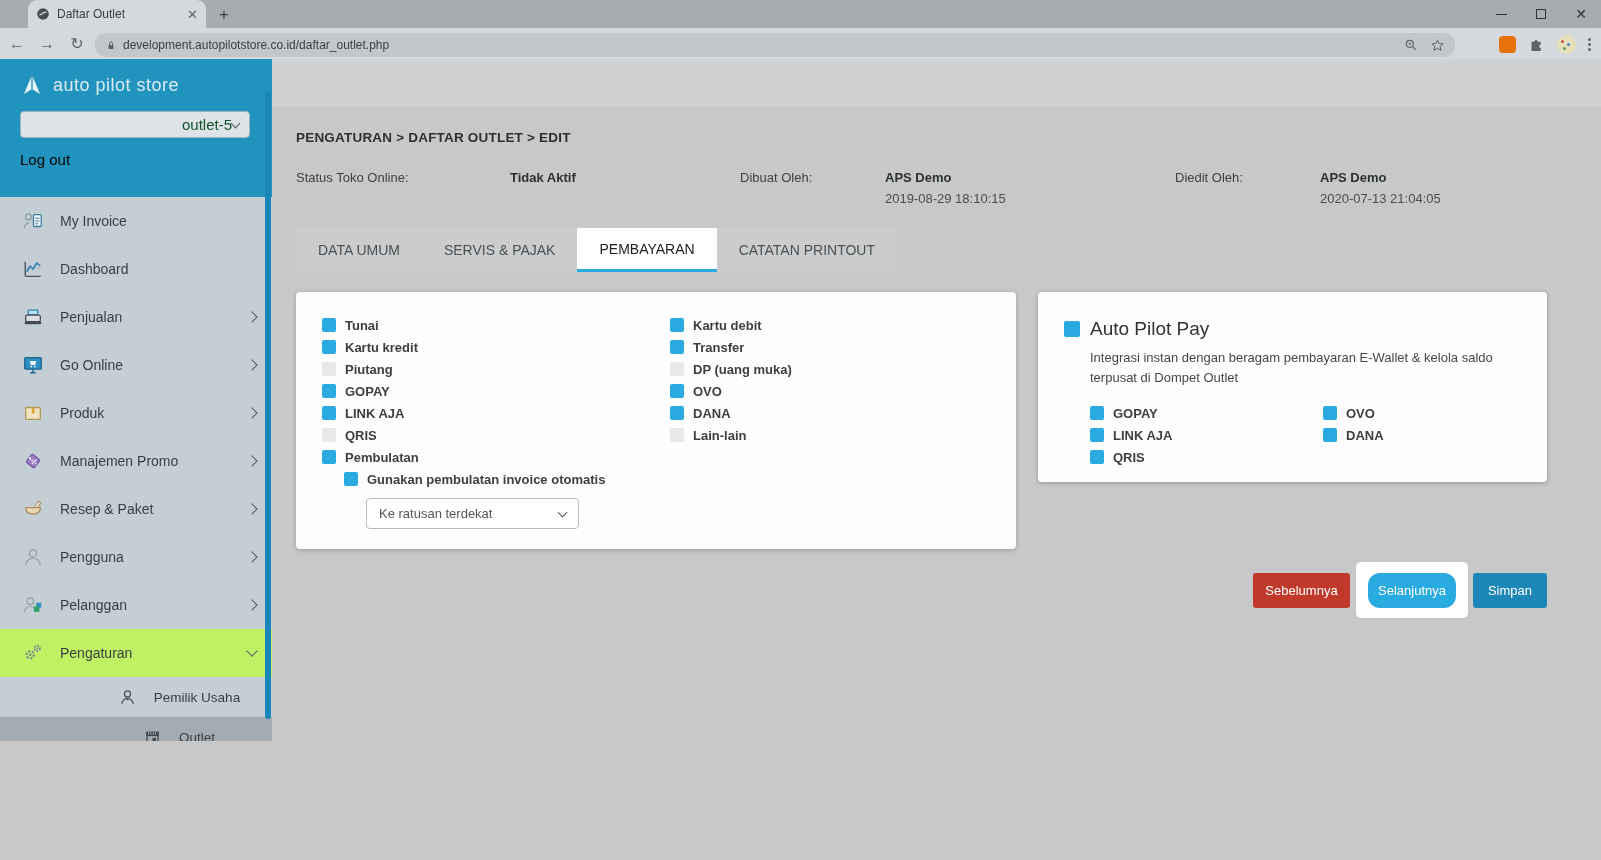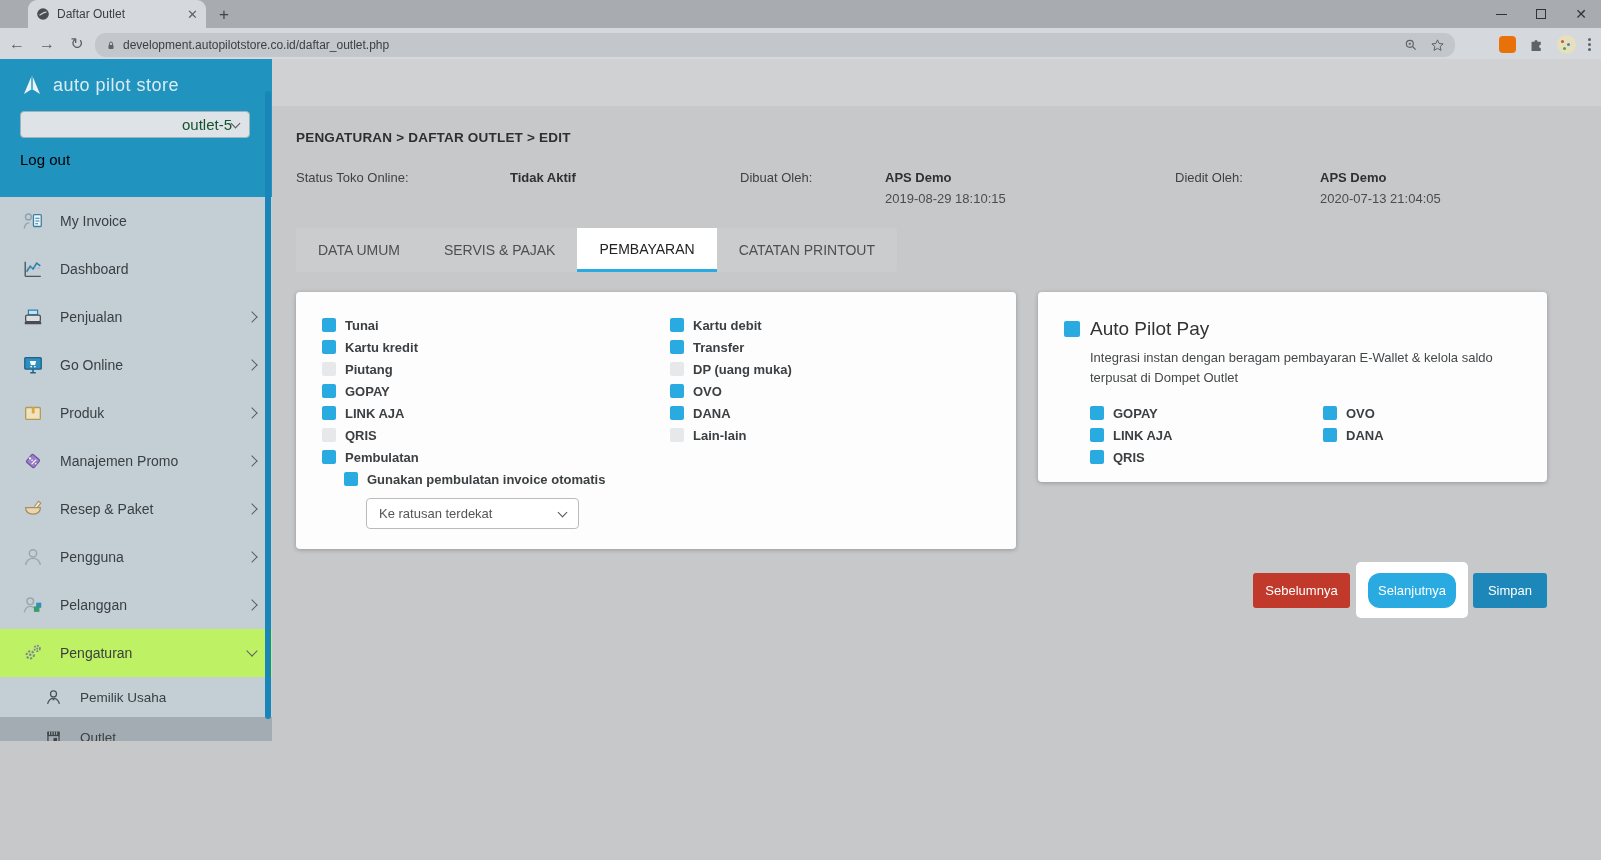--- a/index.html
+++ b/index.html
@@ -38,21 +38,21 @@
   .outlet-select { margin-top:14px; width:230px; height:27px; background:#dde3e6; border:1px solid #9fb3bc; border-radius:4px; display:flex; align-items:center; padding:0 10px; }
   .outlet-select span { font-size:15px; color:#14532d; flex:1;text-align:right; }
   .chev { width:7px; height:7px; border-right:1.7px solid #555; border-bottom:1.7px solid #555; transform:rotate(45deg); margin-top:-3px; }
   .logout { margin-top:13px; color:#000000; font-size:15px; }
   .nav-item { height:48px; display:flex; align-items:center; padding:0 16px 0 22px; gap:0; }
   .nav-item.on { background:#bef264; }
   .nav-icon { width:28px; height:24px; display:flex; align-items:center; }
   .nav-label { font-size:14px; color:#3a3f42; margin-left:10px; flex:1; }
   .nav-arrow { width:8px; height:8px; border-right:1.8px solid #5a6166; border-bottom:1.8px solid #5a6166; transform:rotate(-45deg); }
   .nav-arrow.down { transform:rotate(45deg); margin-top:-4px; }
-  .sub-item { height:40px; display:flex; align-items:center; padding-left:44px; }
+  .sub-item { height:40px; display:flex; align-items:center; padding-left:86px;justify-content:center; }
   .sub-item.on { background:#a3acb2; }
   .sub-icon { width:24px; height:22px; display:flex; align-items:center; }
   .sub-label { font-size:13.5px; color:#3a3f42; margin-left:12px; }
   .side-scroll { position:absolute; right:1px; top:32px; width:6px; height:628px; background:#1a85b8; border-radius:3px; }
 
   
   .topstrip { position:absolute; left:272px; top:59px; width:1329px; height:47px; background:#d0d1d3; }
   .breadcrumb { position:absolute; left:296px; top:130px; font-size:13.5px; font-weight:bold; color:#2d2f31; letter-spacing:.2px; }
   .status-row { position:absolute; left:296px; top:170px; width:1260px; font-size:13px; color:#3f4244; }
   .st-label { position:absolute; top:0; }

